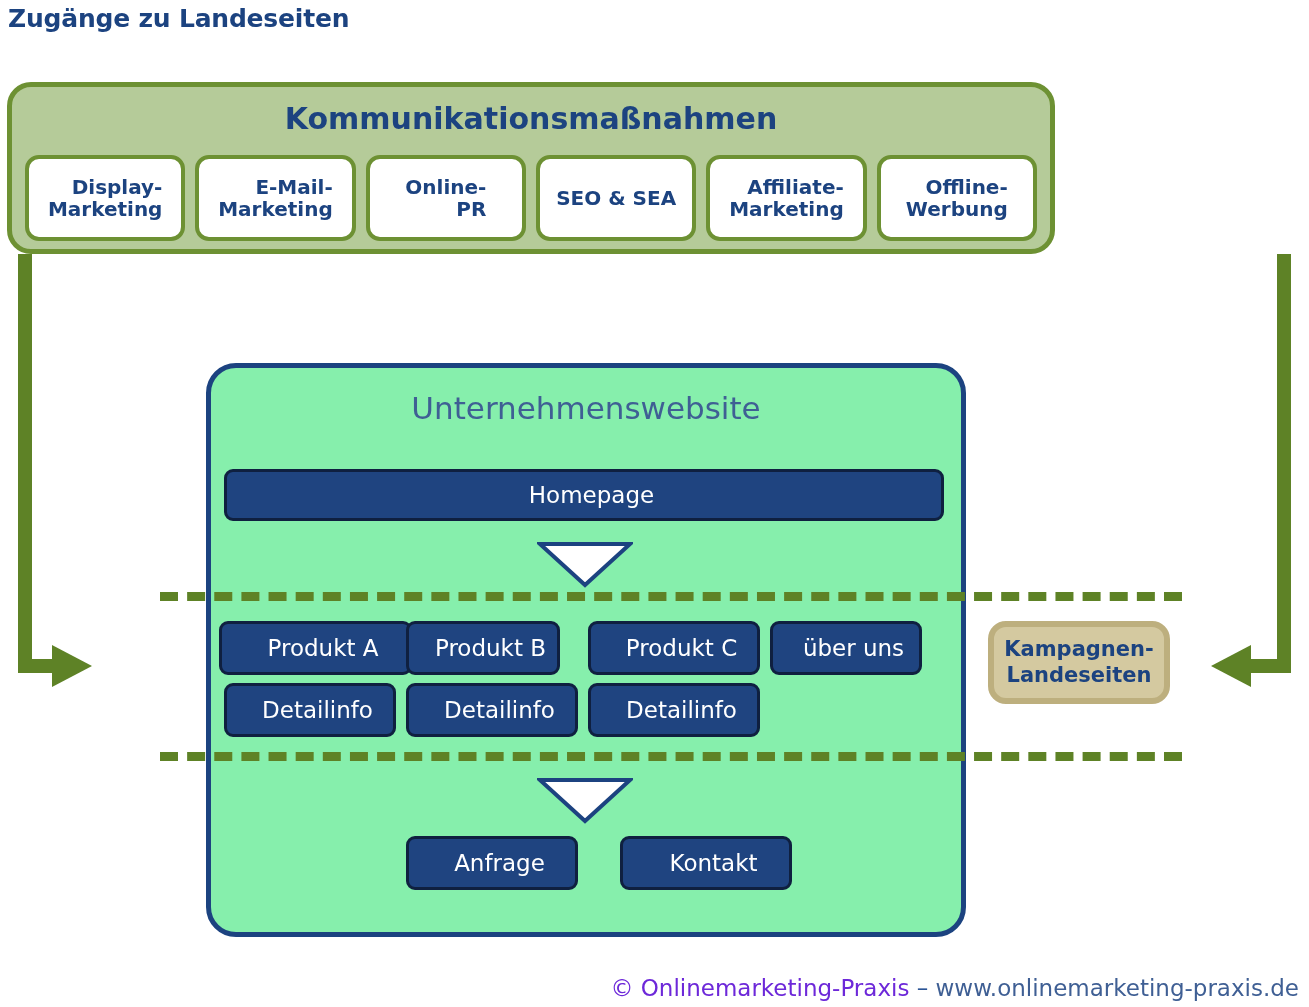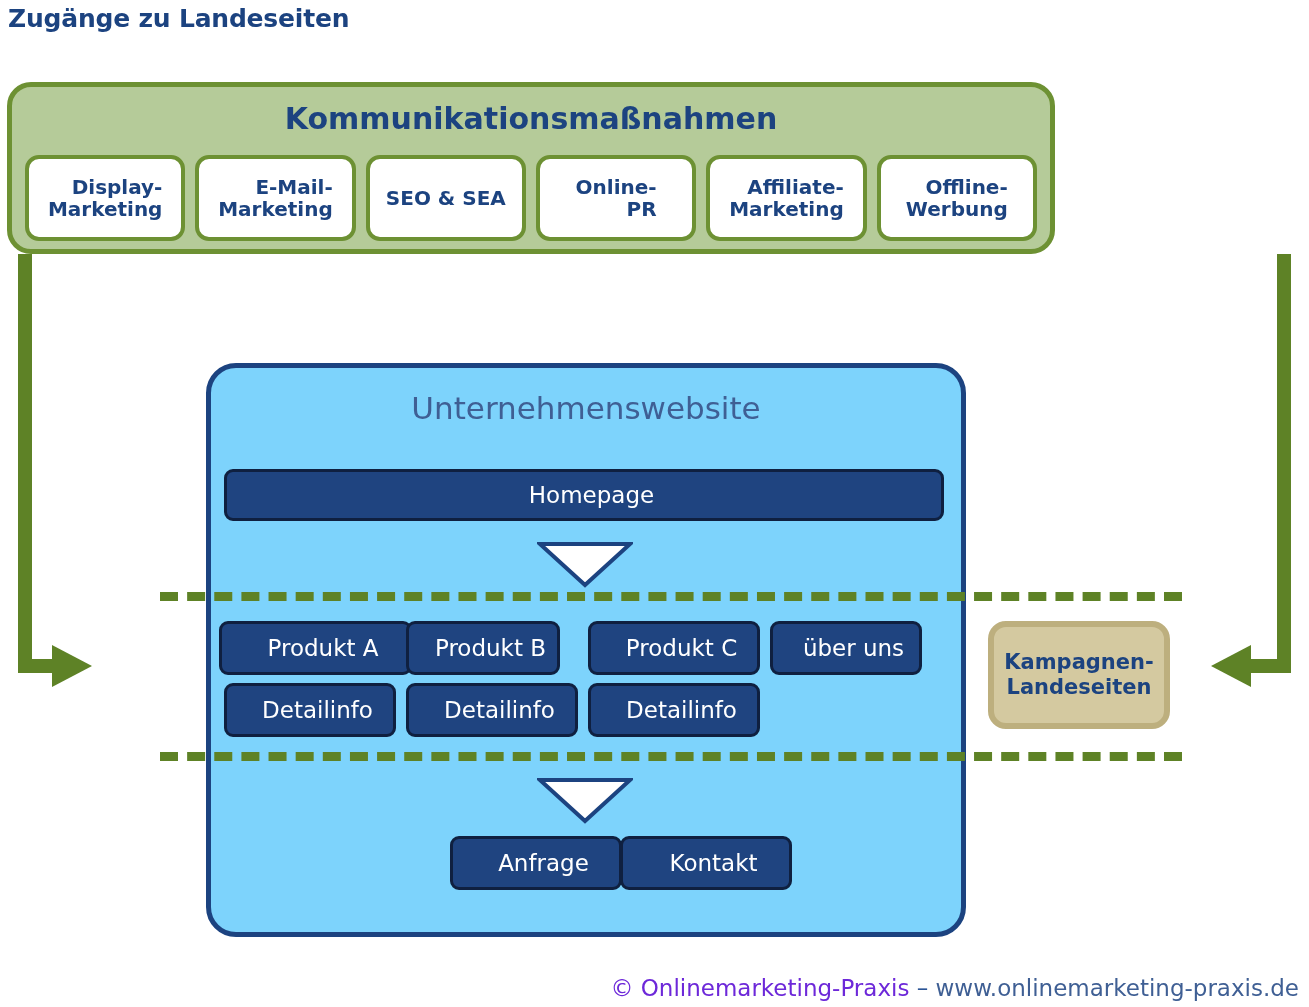--- a/index.html
+++ b/index.html
@@ -74,21 +74,21 @@
   
   .zone-line{
     height:0;border-top:9px dashed #5e8226;
   }
   #zone-line-top{left:160px;top:592px;width:1022px;}
   #zone-line-bottom{left:160px;top:752px;width:1022px;}
 
   
   #website-box{
     left:206px;top:363px;width:760px;height:574px;
-    background:#7dd3fc;
+    background:#86efac;
     border:5px solid #1c4380;
     border-radius:30px;
     box-sizing:border-box;
   }
   #website-title{
     position:absolute;left:0;right:0;top:22px;text-align:center;
     font-size:31px;color:#3f5f94;font-weight:normal;
   }
 
   .node{
@@ -107,31 +107,31 @@
   #node-produkt-b{left:406px;top:621px;width:154px;height:54px;}
   #node-produkt-c{left:588px;top:621px;width:172px;height:54px;}
   #node-ueber-uns{left:770px;top:621px;width:152px;height:54px;}
 
   
   #node-detail-a{left:224px;top:683px;width:172px;height:54px;}
   #node-detail-b{left:406px;top:683px;width:172px;height:54px;}
   #node-detail-c{left:588px;top:683px;width:172px;height:54px;}
 
   
-  #node-anfrage{left:406px;top:836px;width:172px;height:54px;margin-left:44px;}
+  #node-anfrage{left:406px;top:836px;width:172px;height:54px;}
   #node-kontakt{left:588px;top:836px;width:172px;height:54px;margin-left:32px;}
 
   
   .triangle-down{line-height:0;}
   #triangle-top{left:537px;top:540px;}
   #triangle-bottom{left:537px;top:776px;}
 
   
   #campaign-box{
-    left:988px;top:621px;width:182px;height:108px;
+    left:988px;top:621px;width:182px;height:83px;
     background:#d4c9a0;
     border:6px solid #bdaf7e;
     border-radius:18px;
     box-sizing:border-box;
     display:flex;align-items:center;justify-content:center;text-align:center;
     font-size:21px;font-weight:bold;color:#1c4380;line-height:1.2;
   }
 
   
   #footer{
@@ -145,22 +145,22 @@
 </head>
 <body>
 
 <div class="abs" id="page-title">Zugänge zu Landeseiten</div>
 
 <div class="abs" id="measures-panel">
   <div id="measures-title">Kommunikationsmaßnahmen</div>
   <div id="channel-row">
     <div class="channel-box">Display-<br>Marketing</div>
     <div class="channel-box">E-Mail-<br>Marketing</div>
+    <div class="channel-box">Online-<br>PR</div>
     <div class="channel-box">SEO &amp; SEA</div>
-    <div class="channel-box">Online-<br>PR</div>
     <div class="channel-box">Affiliate-<br>Marketing</div>
     <div class="channel-box">Offline-<br>Werbung</div>
   </div>
 </div>
 
 <div class="abs" id="arrow-left-vertical"></div>
 <div class="abs" id="arrow-left-horizontal"></div>
 <div class="abs" id="arrow-left-head"></div>
 
 <div class="abs" id="arrow-right-vertical"></div>

